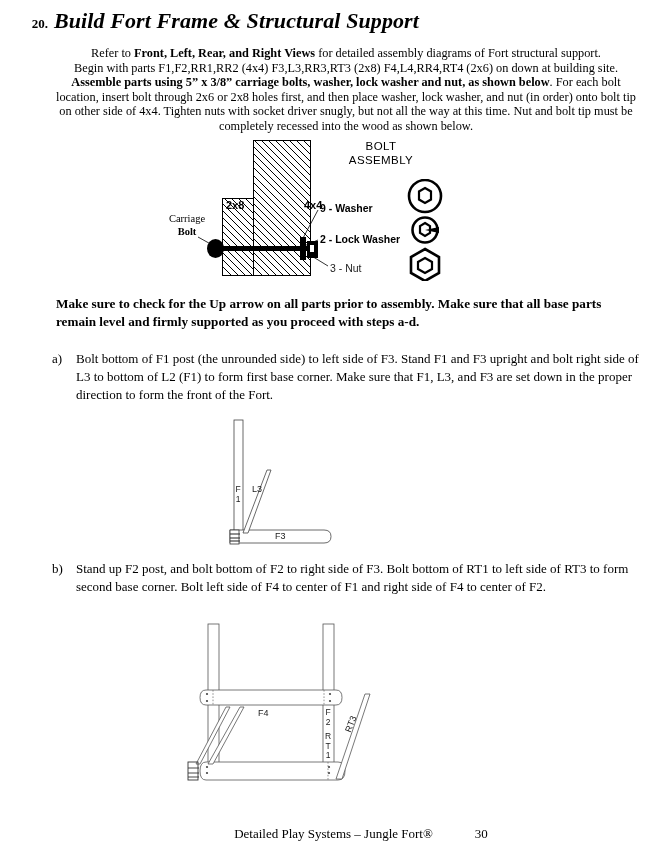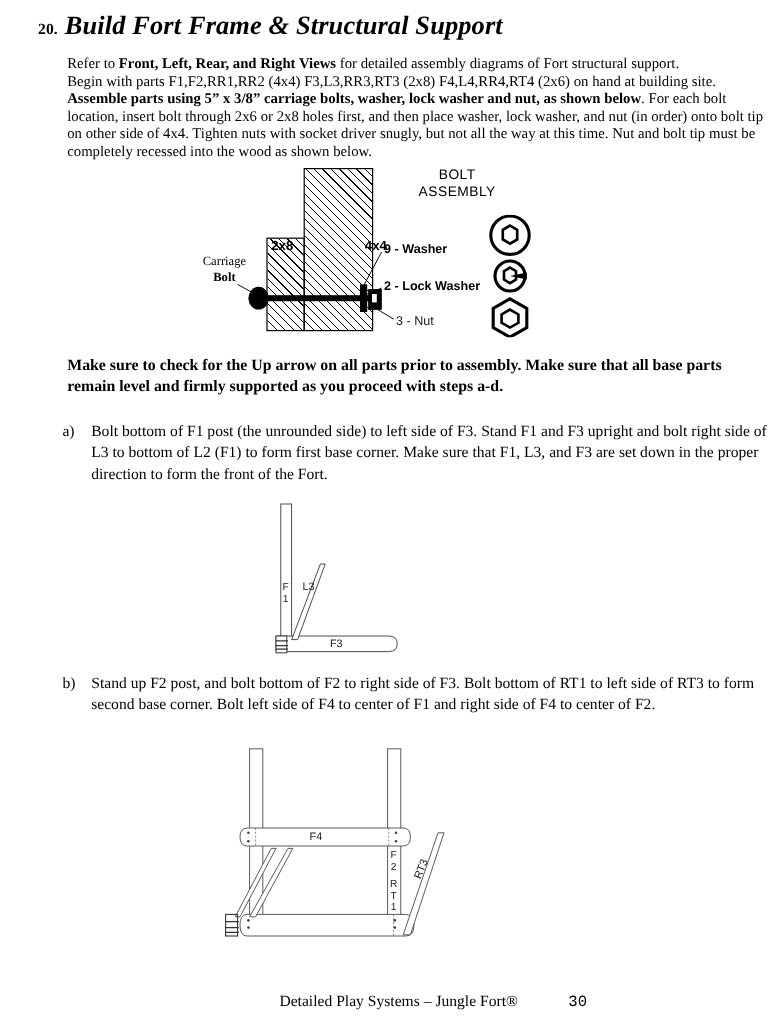--- a/index.html
+++ b/index.html
@@ -40,21 +40,21 @@
     font-style: italic;
   }
 
   
   .intro {
     position: absolute;
     left: 56px; top: 46px;
     width: 580px;
     font-size: 12.3px;
     line-height: 14.6px;
-    text-align: left;
+    text-align: center;
   }
   .intro b { font-weight: bold; }
 
   
   .bolt-figure {
     position: absolute;
     left: 150px; top: 133px;
     width: 310px; height: 155px;
   }
   .bolt-title {
@@ -215,33 +215,33 @@
     position: absolute;
     left: 0; top: 826px;
     width: 650px;
     display: flex;
     justify-content: center;
     align-items: baseline;
     font-size: 13px;
     padding-left: 36px;
   }
   .footer-company { }
-  .footer-pagenum { margin-left: 42px; font-family: Liberation Mono, monospace; }
+  .footer-pagenum { margin-left: 42px; }
 </style>
 </head>
 <body>
 
 <div class="page-header">
   <div class="step-number">20.</div>
   <div class="page-title">Build Fort Frame &amp; Structural Support</div>
 </div>
 
 <div class="intro">
   <span>Refer to </span><b>Front, Left, Rear, and Right Views</b><span> for detailed assembly diagrams of Fort structural support.</span><br>
-  <span>Begin with parts F1,F2,RR1,RR2 (4x4) F3,L3,RR3,RT3 (2x8) F4,L4,RR4,RT4 (2x6) on hand at building site.</span><br>
+  <span>Begin with parts F1,F2,RR1,RR2 (4x4) F3,L3,RR3,RT3 (2x8) F4,L4,RR4,RT4 (2x6) on down at building site.</span><br>
   <b>Assemble parts using 5” x 3/8” carriage bolts, washer, lock washer and nut, as shown below</b><span>.  For each bolt location, insert bolt through 2x6 or 2x8 holes first, and then place washer, lock washer, and nut (in order) onto bolt tip on other side of 4x4.  Tighten nuts with socket driver snugly, but not all the way at this time.  Nut and bolt tip must be completely recessed into the wood as shown below.</span>
 </div>
 
 <div class="bolt-figure">
 
   <div class="bolt-title">
     <span>BOLT</span><br>
     <span>ASSEMBLY</span>
   </div>
 
@@ -371,21 +371,21 @@
       <line x1="148" y1="150" x2="148" y2="168"></line>
     </g>
 
     <g stroke="#333" stroke-width="0.9" fill="none">
       <rect x="8" y="150" width="10" height="18"></rect>
       <line x1="8" y1="156" x2="19" y2="156"></line>
       <line x1="8" y1="161" x2="19" y2="161"></line>
       <line x1="8" y1="165" x2="19" y2="165"></line>
     </g>
   </svg>
-  <div class="dlabel dlabel-lg" style="left:78px; top:80px;">F4</div>
+  <div class="dlabel dlabel-lg" style="left:78px; top:96px;">F4</div>
   <div class="dlabel-stack" style="left:144px; top:96px;">
     <span>F</span><br>
     <span>2</span>
   </div>
   <div class="dlabel-stack" style="left:144px; top:120px;">
     <span>R</span><br>
     <span>T</span><br>
     <span>1</span>
   </div>
   <div class="dlabel dlabel-lg" style="left:163px; top:118px; transform: rotate(-68deg); transform-origin: left top;">RT3</div>

